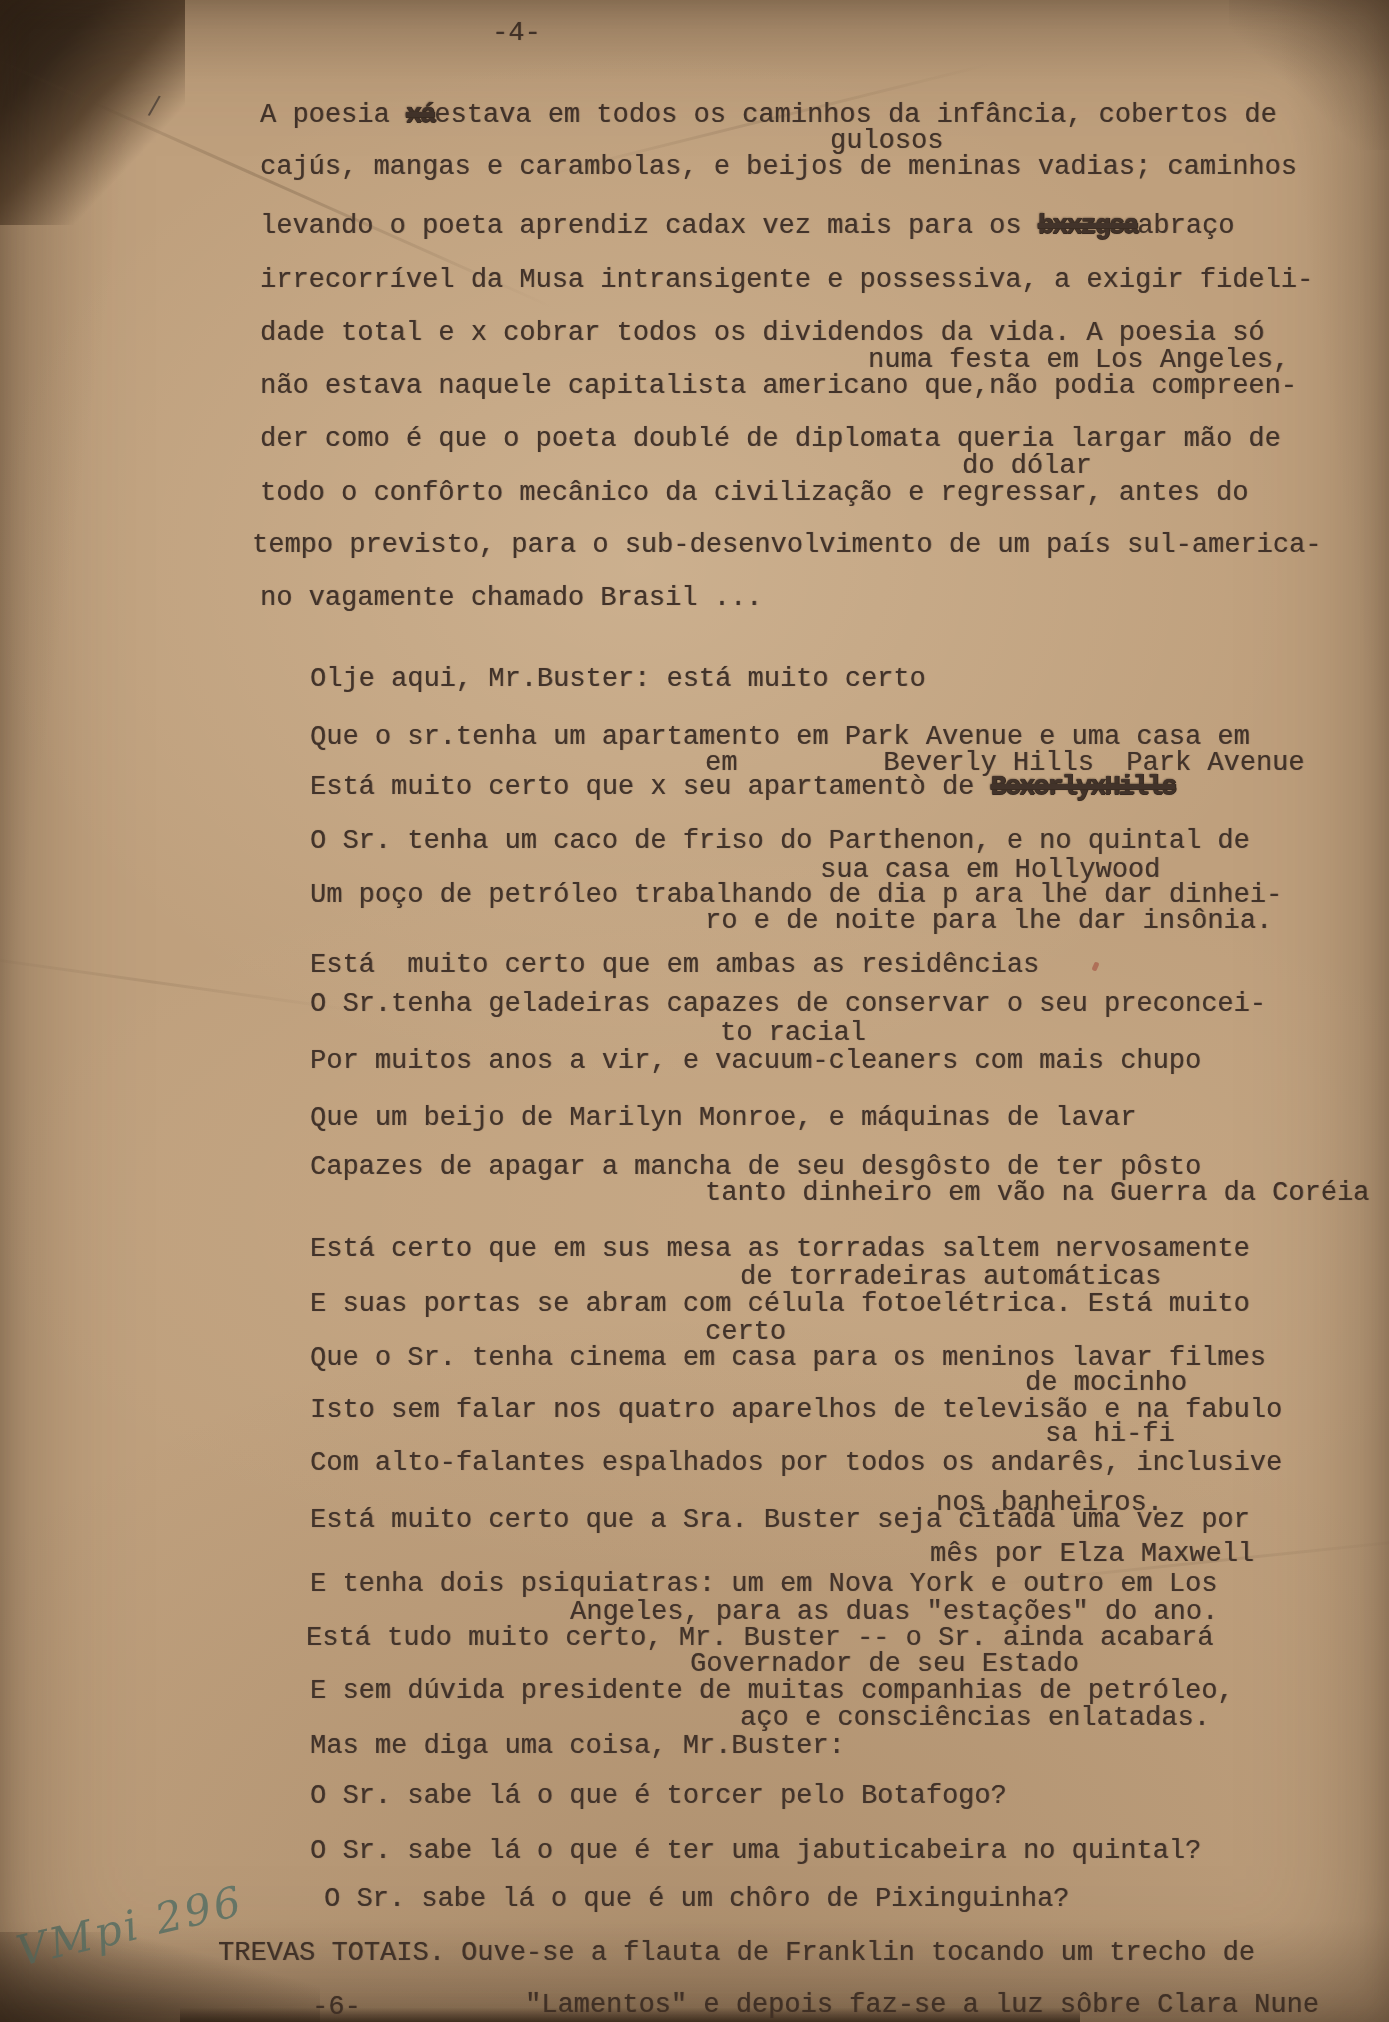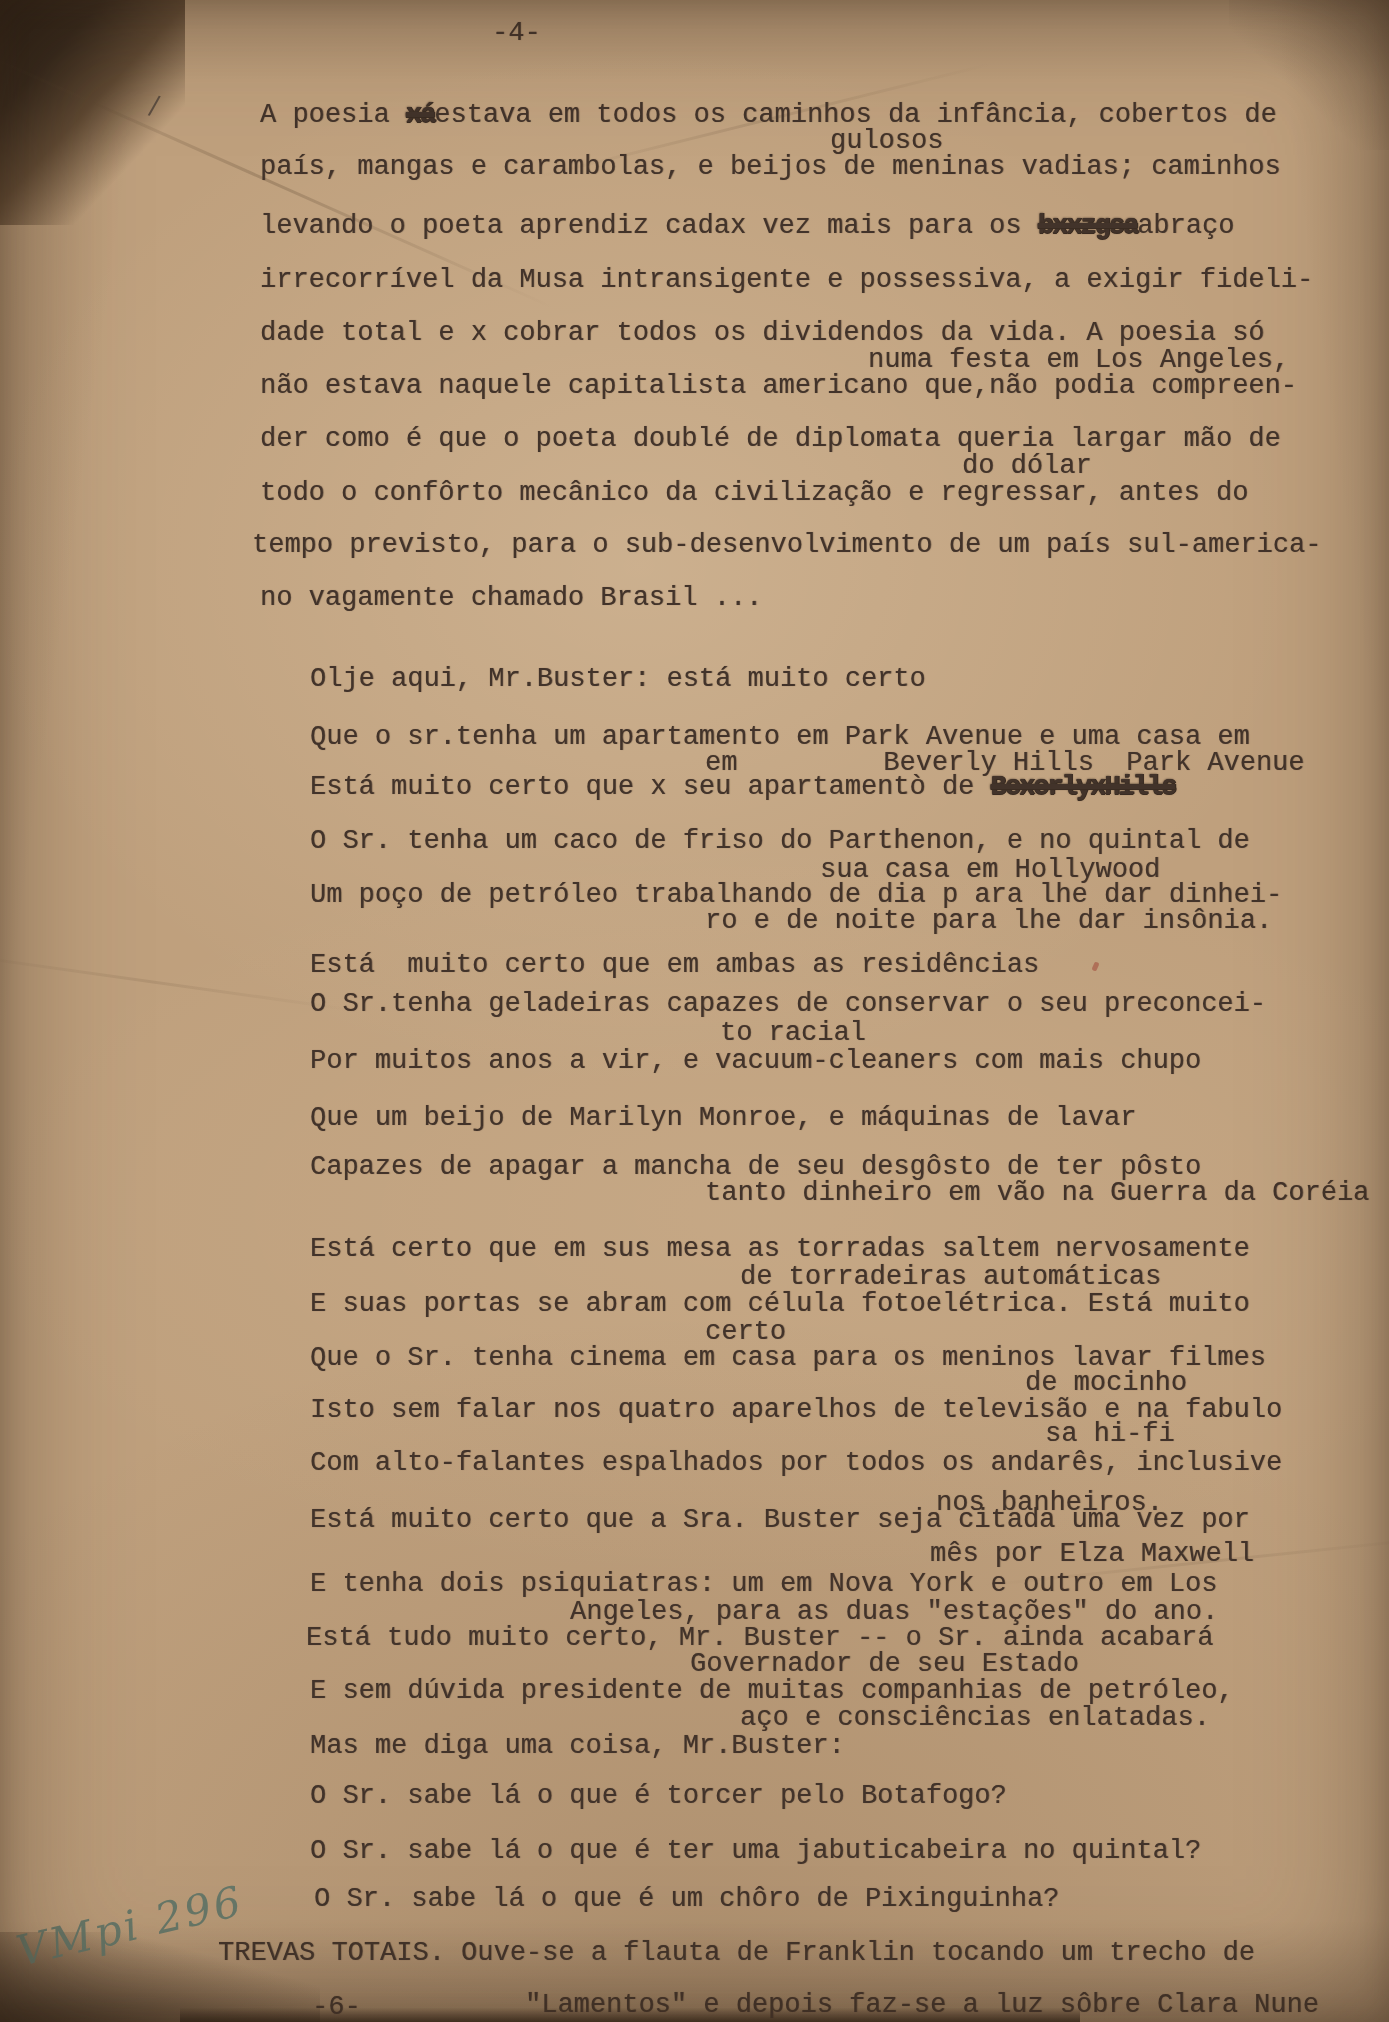--- a/index.html
+++ b/index.html
@@ -89,21 +89,21 @@
   <div class="crease c3"></div>
   <div class="crease c4"></div>
   <div class="ink-speck"></div>
 
   <div class="pen-mark">/</div>
 
   <div class="tl" style="top:18px;left:492px;">-4-</div>
 
   <div class="tl" style="top:100px;left:260px;"><span>A poesia </span><span class="struck">xá</span><span>estava em todos os caminhos da infância, cobertos de</span></div>
   <div class="tl" style="top:126px;left:830px;">gulosos</div>
-  <div class="tl" style="top:152px;left:260px;">país, mangas e carambolas, e beijos de meninas vadias; caminhos</div>
+  <div class="tl" style="top:152px;left:260px;">cajús, mangas e carambolas, e beijos de meninas vadias; caminhos</div>
   <div class="tl" style="top:211px;left:260px;"><span>levando o poeta aprendiz cadax vez mais para os </span><span class="struck">bxxzgsa</span><span>abraço</span></div>
   <div class="tl" style="top:265px;left:260px;">irrecorrível da Musa intransigente e possessiva, a exigir fideli-</div>
   <div class="tl" style="top:318px;left:260px;">dade total e x cobrar todos os dividendos da vida. A poesia só</div>
   <div class="tl" style="top:345px;left:868px;">numa festa em Los Angeles,</div>
   <div class="tl" style="top:371px;left:260px;">não estava naquele capitalista americano que,não podia compreen-</div>
   <div class="tl" style="top:424px;left:260px;">der como é que o poeta doublé de diplomata queria largar mão de</div>
   <div class="tl" style="top:451px;left:962px;">do dólar</div>
   <div class="tl" style="top:478px;left:260px;">todo o confôrto mecânico da civilização e regressar, antes do</div>
   <div class="tl" style="top:530px;left:252px;">tempo previsto, para o sub-desenvolvimento de um país sul-america-</div>
   <div class="tl" style="top:583px;left:260px;">no vagamente chamado Brasil ...</div>
@@ -138,21 +138,21 @@
   <div class="tl" style="top:1569px;left:310px;">E tenha dois psiquiatras: um em Nova York e outro em Los</div>
   <div class="tl" style="top:1597px;left:570px;">Angeles, para as duas "estações" do ano.</div>
   <div class="tl" style="top:1623px;left:306px;">Está tudo muito certo, Mr. Buster -- o Sr. ainda acabará</div>
   <div class="tl" style="top:1649px;left:690px;">Governador de seu Estado</div>
   <div class="tl" style="top:1676px;left:310px;">E sem dúvida presidente de muitas companhias de petróleo,</div>
   <div class="tl" style="top:1703px;left:740px;">aço e consciências enlatadas.</div>
   <div class="tl" style="top:1731px;left:310px;">Mas me diga uma coisa, Mr.Buster:</div>
 
   <div class="tl" style="top:1781px;left:310px;">O Sr. sabe lá o que é torcer pelo Botafogo?</div>
   <div class="tl" style="top:1836px;left:310px;">O Sr. sabe lá o que é ter uma jabuticabeira no quintal?</div>
-  <div class="tl" style="top:1884px;left:314px;font-family:Liberation Mono, monospace;">O Sr. sabe lá o que é um chôro de Pixinguinha?</div>
+  <div class="tl" style="top:1884px;left:324px;font-family:Liberation Mono, monospace;">O Sr. sabe lá o que é um chôro de Pixinguinha?</div>
 
   <div class="tl" style="top:1938px;left:218px;">TREVAS TOTAIS. Ouve-se a flauta de Franklin tocando um trecho de</div>
   <div class="tl" style="top:1992px;left:312px;">-6-</div>
   <div class="tl" style="top:1990px;left:525px;">"Lamentos" e depois faz-se a luz sôbre Clara Nune</div>
 
   <div class="handwriting">VMpi 296</div>
 
 </div>
 
 </body></html>

